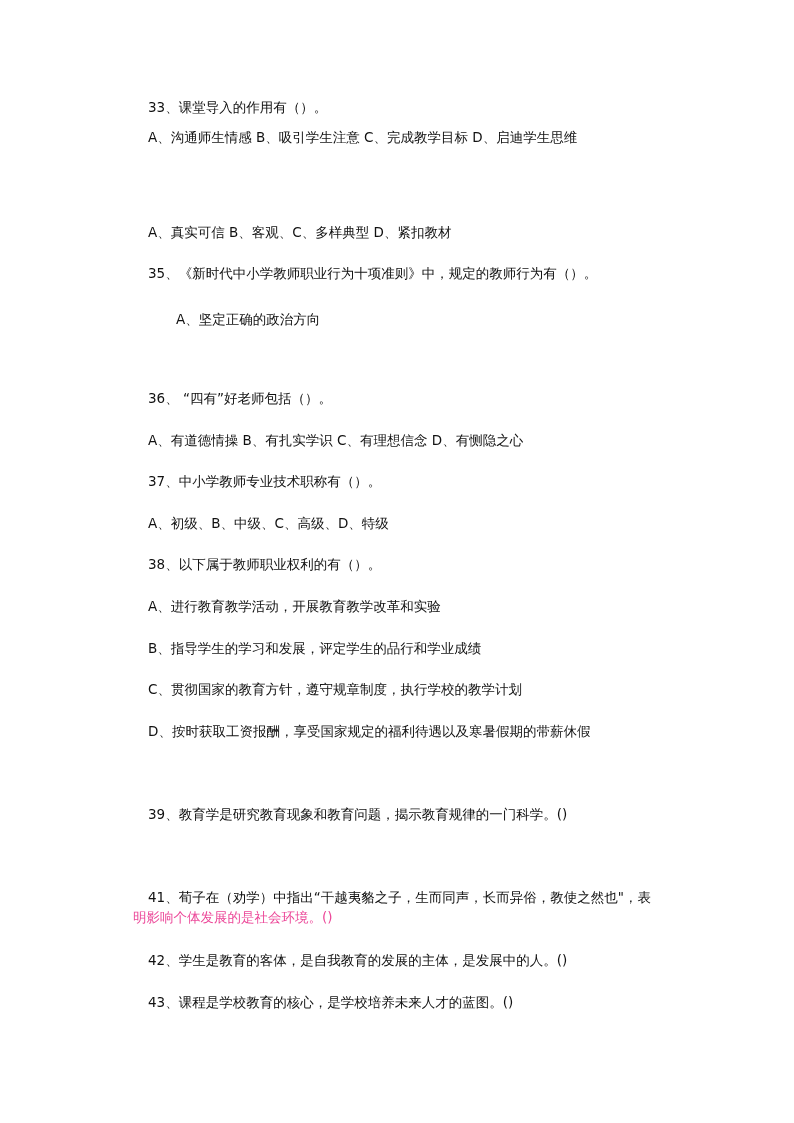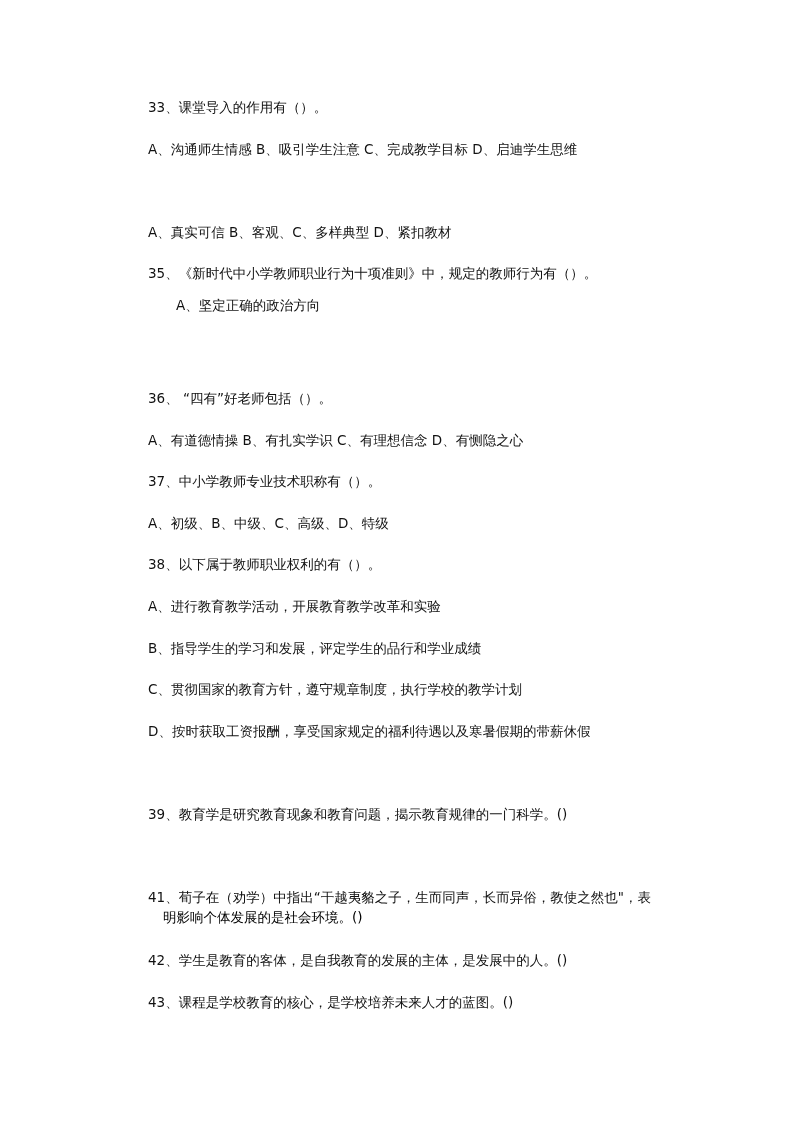--- a/index.html
+++ b/index.html
@@ -29,33 +29,32 @@
       line-height: 18px;
       white-space: nowrap;
       color: #111;
     }
     .wrap2 {
       position: absolute;
       left: 133px;
       font-size: 13.5px;
       line-height: 18px;
       white-space: nowrap;
-      color: #000000;
-      margin-left: 30px;
+      color: #ec4899;
     }
   </style>
 </head>
 <body>
 
 <div class="page">
   <div class="line" style="top:98px">33、课堂导入的作用有（）。</div>
-  <div class="line" style="top:140px">A、沟通师生情感 B、吸引学生注意 C、完成教学目标 D、启迪学生思维</div>
+  <div class="line" style="top:128px">A、沟通师生情感 B、吸引学生注意 C、完成教学目标 D、启迪学生思维</div>
   <div class="line" style="top:223px">A、真实可信 B、客观、C、多样典型 D、紧扣教材</div>
   <div class="line" style="top:264px">35、《新时代中小学教师职业行为十项准则》中，规定的教师行为有（）。</div>
-  <div class="line" style="top:296px; left:176px">A、坚定正确的政治方向</div>
+  <div class="line" style="top:310px; left:176px">A、坚定正确的政治方向</div>
   <div class="line" style="top:389px">36、        “四有”好老师包括（）。</div>
   <div class="line" style="top:431px">A、有道德情操 B、有扎实学识 C、有理想信念 D、有恻隐之心</div>
   <div class="line" style="top:472px">37、中小学教师专业技术职称有（）。</div>
   <div class="line" style="top:514px">A、初级、B、中级、C、高级、D、特级</div>
   <div class="line" style="top:555px">38、以下属于教师职业权利的有（）。</div>
   <div class="line" style="top:597px">A、进行教育教学活动，开展教育教学改革和实验</div>
   <div class="line" style="top:639px">B、指导学生的学习和发展，评定学生的品行和学业成绩</div>
   <div class="line" style="top:680px">C、贯彻国家的教育方针，遵守规章制度，执行学校的教学计划</div>
   <div class="line" style="top:722px">D、按时获取工资报酬，享受国家规定的福利待遇以及寒暑假期的带薪休假</div>
   <div class="line" style="top:805px">39、教育学是研究教育现象和教育问题，揭示教育规律的一门科学。()</div>

